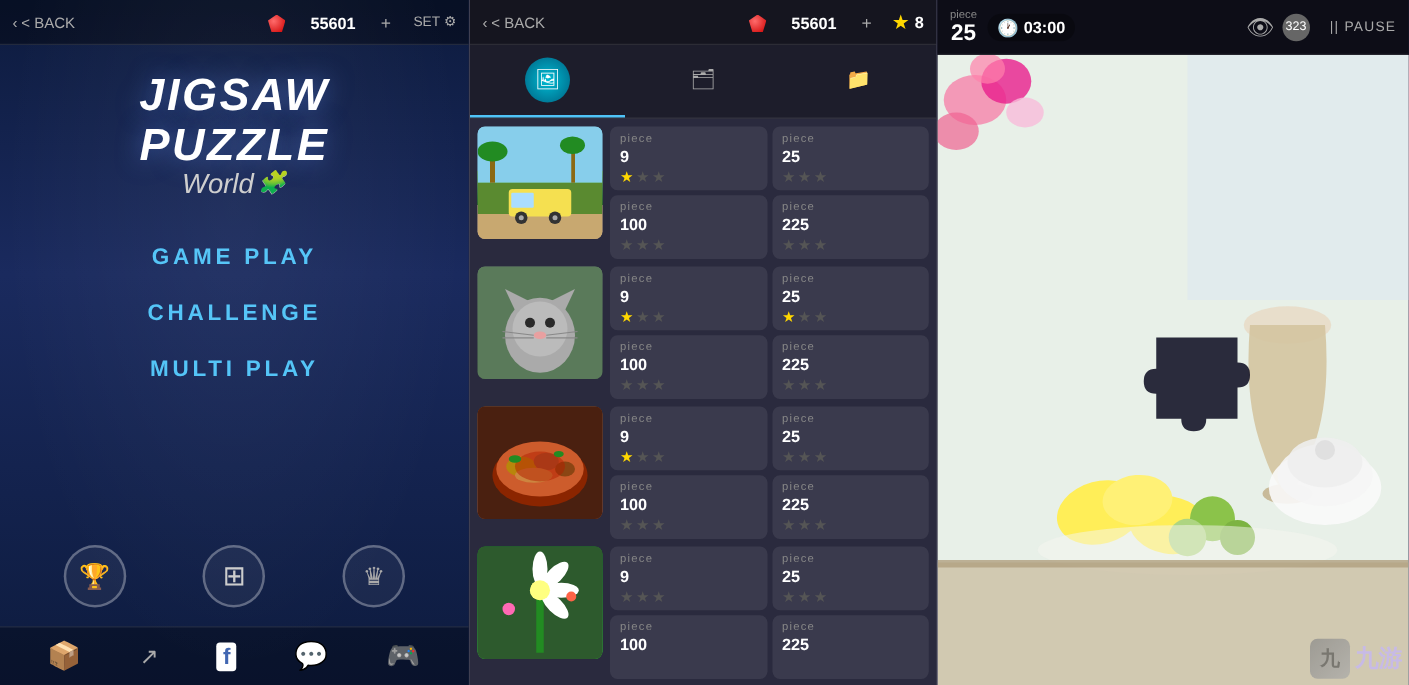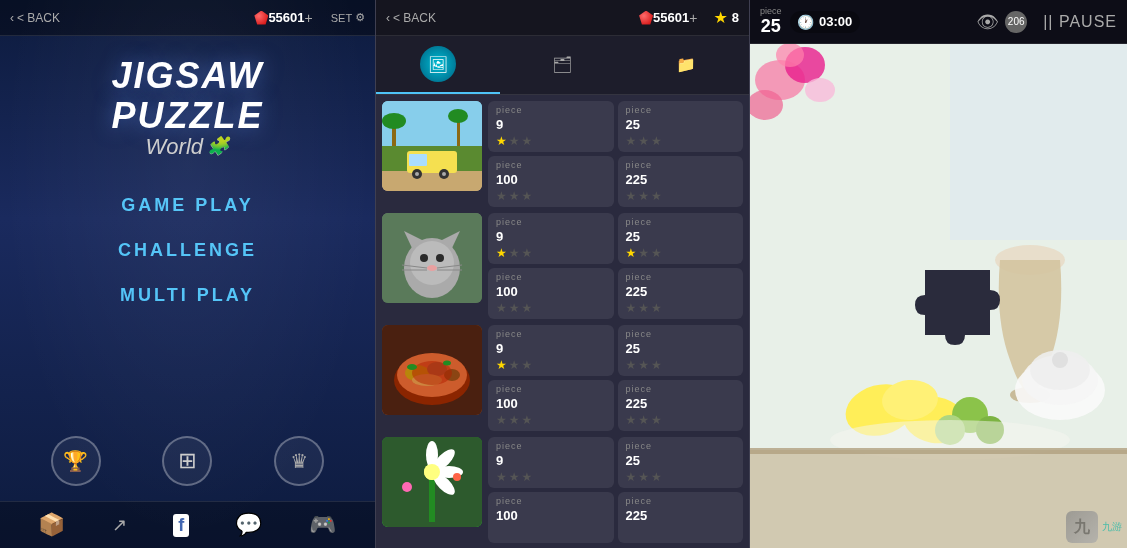--- a/index.html
+++ b/index.html
@@ -43,22 +43,22 @@
     .back-btn {
       color: #aaa;
       font-size: 12px;
       display: flex;
       align-items: center;
       gap: 3px;
       cursor: pointer;
     }
     .gem-display {
       display: flex;
-      align-items: center;
-      gap: 0;
+      align-items: flex-end;
+      gap: 20px;
       margin-left: auto;
     }
     .gem-icon {
       width: 14px;
       height: 14px;
       background: radial-gradient(circle at 35% 35%, #ff6b6b, #cc0000);
       clip-path: polygon(50% 0%, 100% 35%, 80% 100%, 20% 100%, 0% 35%);
     }
     .gem-count {
       color: white;
@@ -423,23 +423,23 @@
       background: linear-gradient(135deg, #888, #aaa);
       border-radius: 6px;
       display: flex;
       align-items: center;
       justify-content: center;
       font-size: 18px;
       font-weight: bold;
       color: #333;
     }
     .wm-text {
-      color: #14b8a6;
-      font-size: 10px;
-      font-weight: normal;
+      color: #c4b5fd;
+      font-size: 19px;
+      font-weight: bold;
     }
   </style>
 </head>
 <body>
 
 <div id="panel1">
   <div class="top-bar">
     <div class="back-btn">
       <span>‹</span>
       <span>&lt; BACK</span>
@@ -769,24 +769,24 @@
       <span class="piece-label">piece</span>
       <span class="piece-num">25</span>
     </div>
     <div class="timer-box">
       <span class="clock-icon">🕐</span>
       <span class="timer-text">03:00</span>
     </div>
     <div class="eye-icon-btn" style="display:flex; align-items:center; gap:6px; margin-left:auto;">
       <span style="font-size:18px;">👁</span>
       <div class="hint-counter">
-        <span>206</span>
-      </div>
-    </div>
-    <span class="pause-btn" style="margin-left:8px; color:#aaa; font-size:16px; letter-spacing:1px;">|| PAUSE</span>
+        <span>323</span>
+      </div>
+    </div>
+    <span class="pause-btn" style="margin-left:8px; color:#aaa; font-size:11px; letter-spacing:1px;">|| PAUSE</span>
   </div>
 
   <div class="puzzle-game-area">
 
     <div class="puzzle-scene"></div>
 
     <div style="position:absolute; top:0; left:0; width:100%; height:100%;">
       <svg width="100%" height="100%" viewBox="0 0 377 512" preserveAspectRatio="xMidYMid slice">
 
         <rect width="377" height="512" fill="#e8f0e8"></rect>

